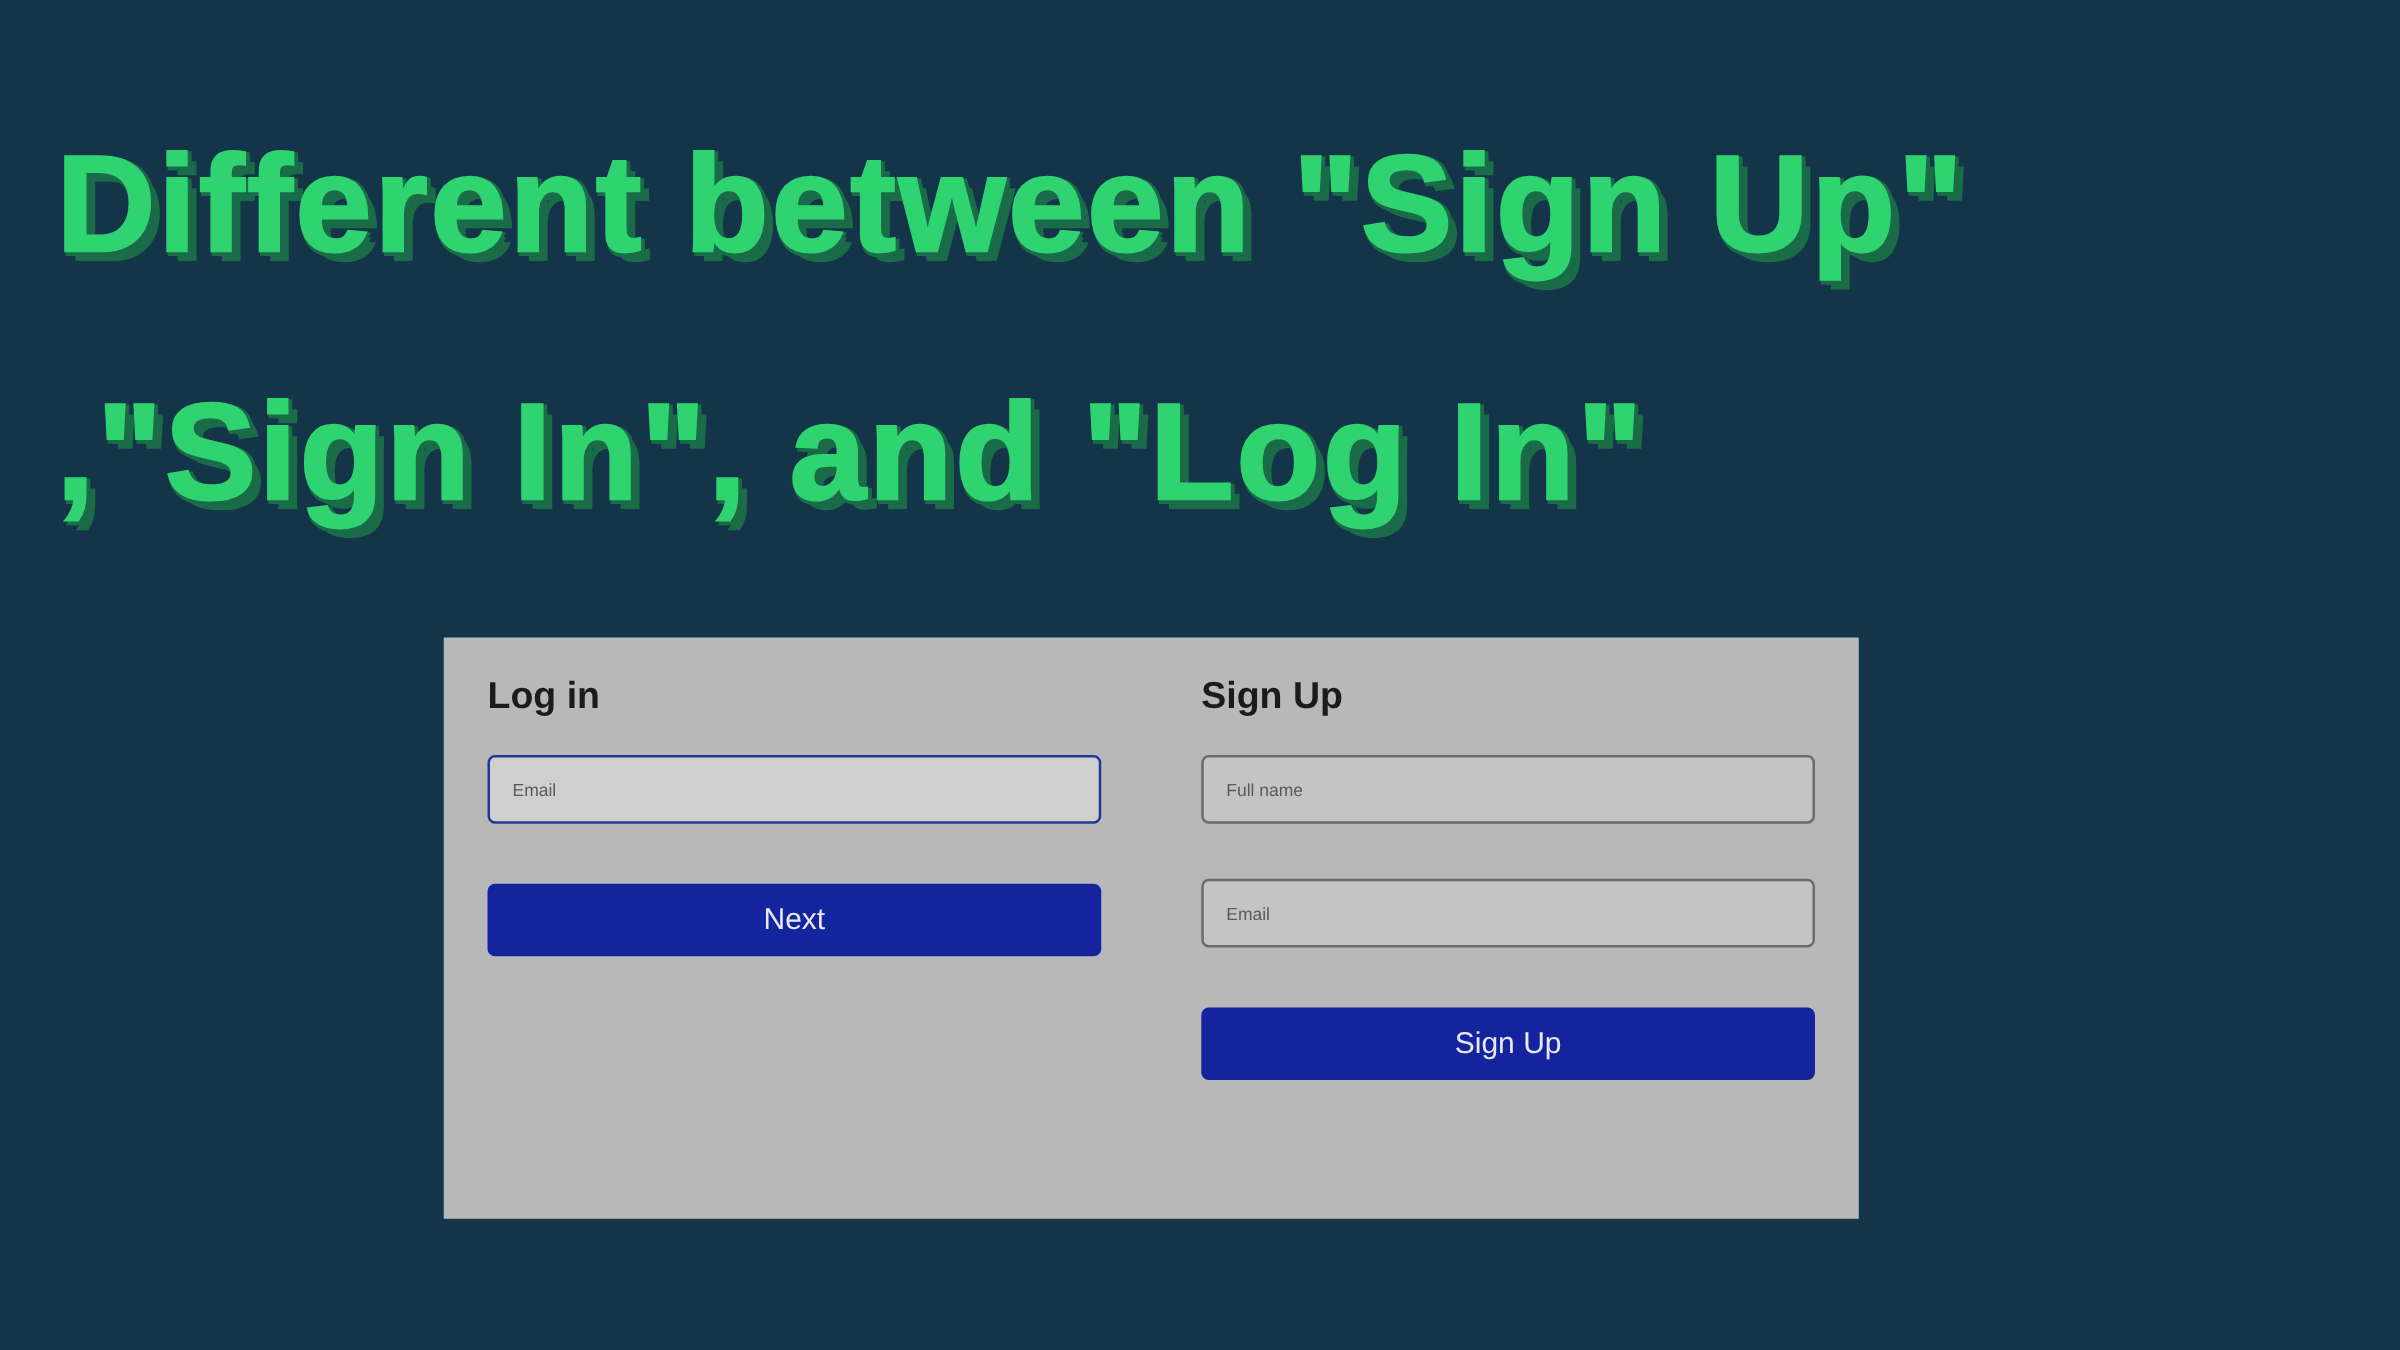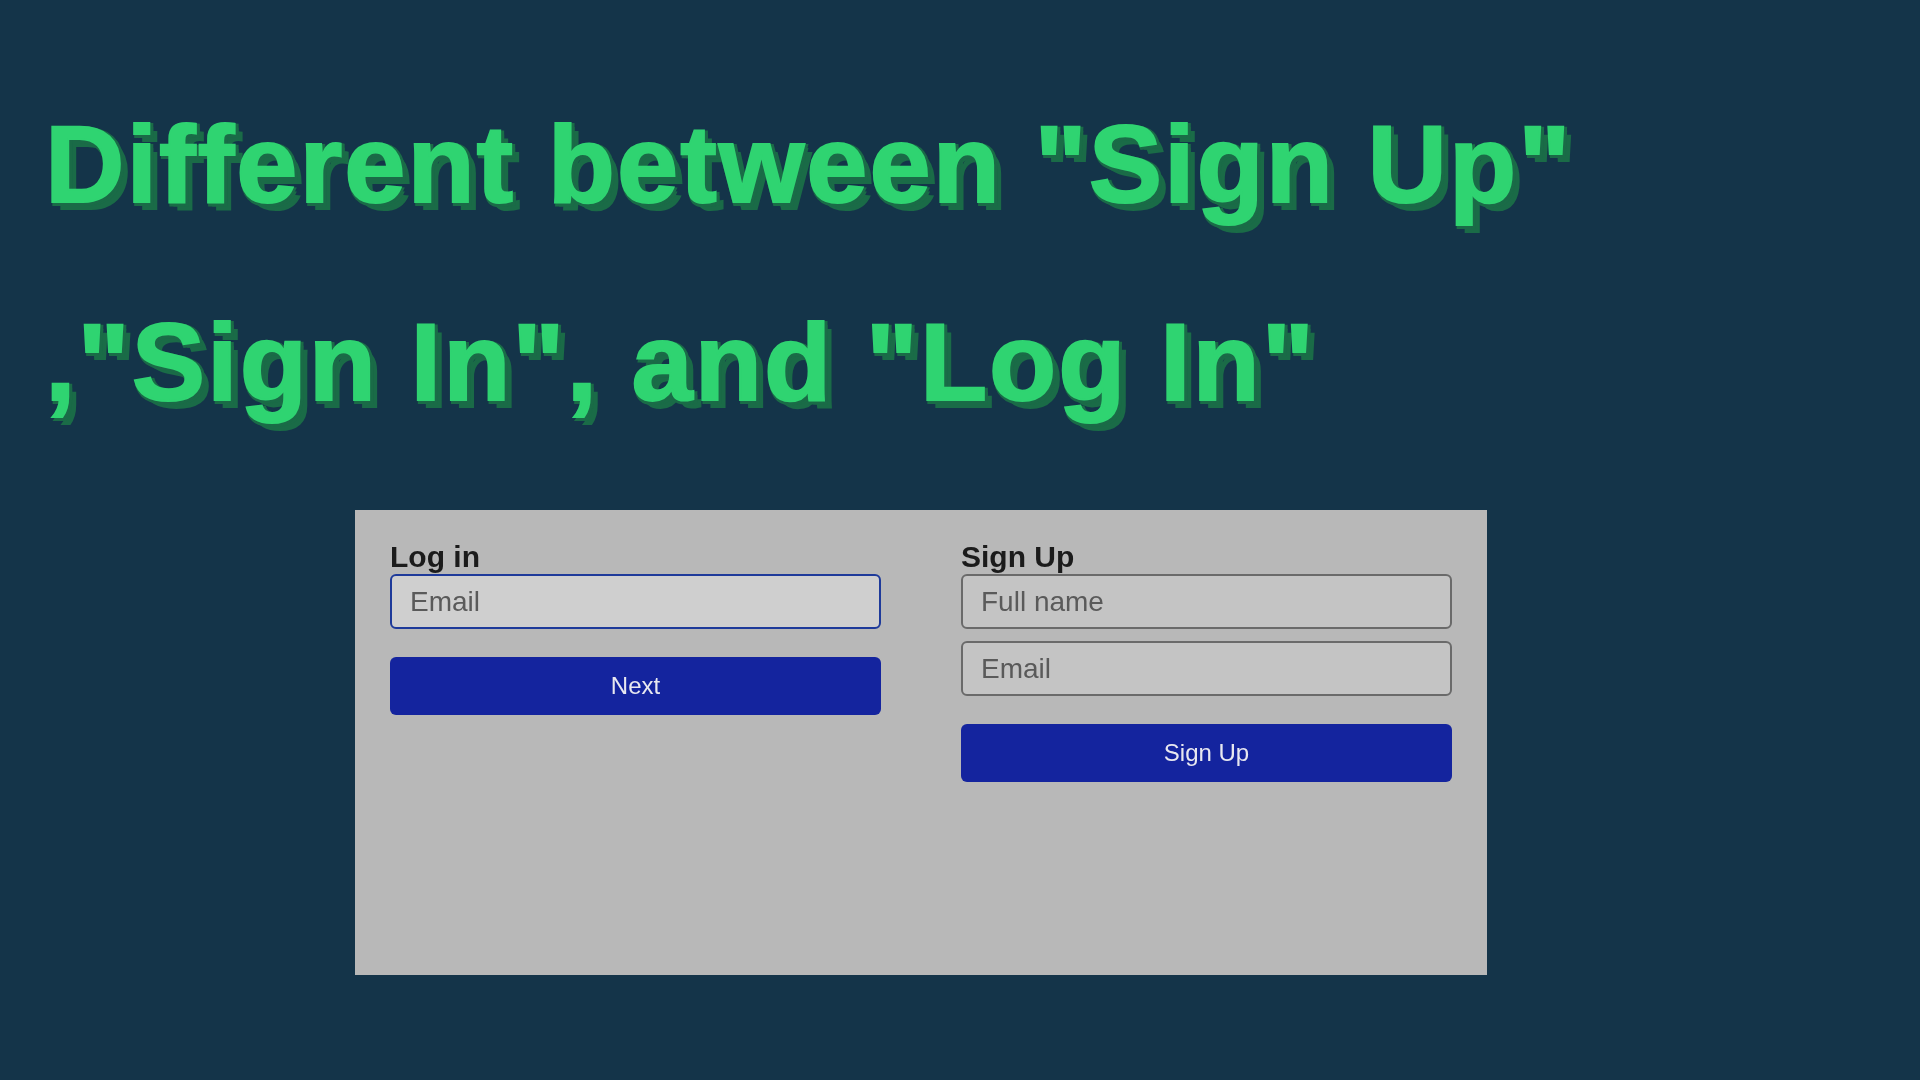--- a/index.html
+++ b/index.html
@@ -48,50 +48,51 @@
   }
   .col {
     flex: 1;
     display: flex;
     flex-direction: column;
   }
   .col-title {
     font-size: 30px;
     font-weight: 700;
     color: #1b1b1b;
+    margin-bottom: 30px;
   }
   .field {
     width: 100%;
     height: 55px;
     border: 2px solid #6a6a6a;
     border-radius: 6px;
     background: #c4c4c4;
     padding: 0 18px;
-    font-size: 28px;
+    font-size: 14px;
     color: #4a4a4a;
-    margin-bottom: 12px;
+    margin-bottom: 44px;
     outline: none;
   }
   .field.focused {
     border: 2px solid #1e3a9a;
     background: #cfcfcf;
   }
   .field::placeholder {
     color: #5a5a5a;
   }
   .btn {
     width: 100%;
     height: 58px;
     background: #14249e;
     border: none;
     border-radius: 6px;
     color: #e8e8f0;
     font-size: 24px;
     cursor: pointer;
-    margin-top: 16px;
+    margin-top: 4px;
   }
 </style>
 </head>
 <body>
 
 <div class="title-wrap">
   <div class="title-line">Different between "Sign Up"</div>
   <div class="title-line">,"Sign In", and "Log In"</div>
 </div>
 

